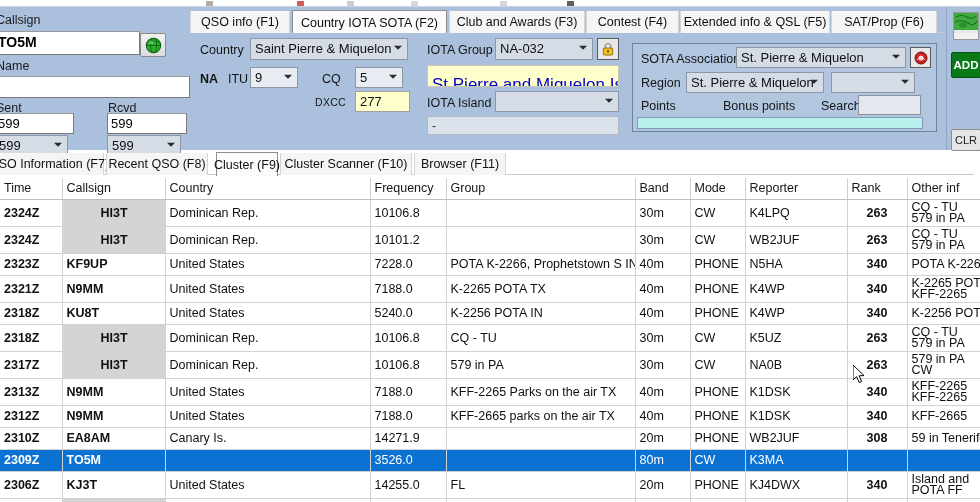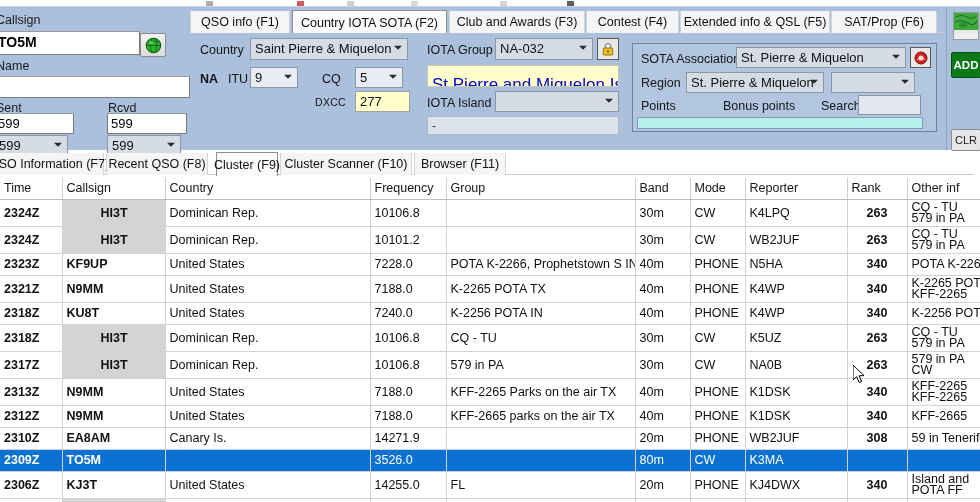--- a/index.html
+++ b/index.html
@@ -438,21 +438,21 @@
             <td class="c-band">40m</td>
             <td class="c-mode">PHONE</td>
             <td class="c-rep">K4WP</td>
             <td class="c-rank">340</td>
             <td class="c-other">K-2265 POTA<span class="l2">KFF-2265</span></td>
           </tr>
           <tr>
             <td class="c-time">2318Z</td>
             <td class="c-call">KU8T</td>
             <td class="c-country">United States</td>
-            <td class="c-freq">7240.0</td>
+            <td class="c-freq">5240.0</td>
             <td class="c-note">K-2256 POTA                IN</td>
             <td class="c-band">40m</td>
             <td class="c-mode">PHONE</td>
             <td class="c-rep">K4WP</td>
             <td class="c-rank">340</td>
             <td class="c-other">K-2256 POTA</td>
           </tr>
           <tr>
             <td class="c-time">2318Z</td>
             <td class="c-call hl">HI3T</td>

